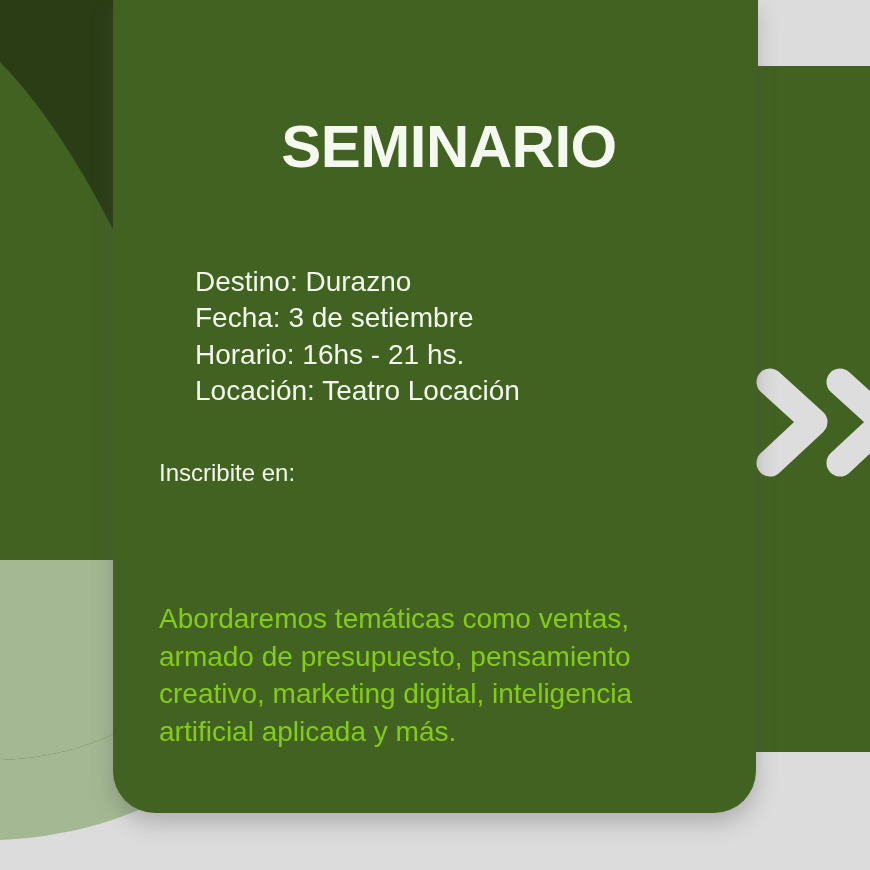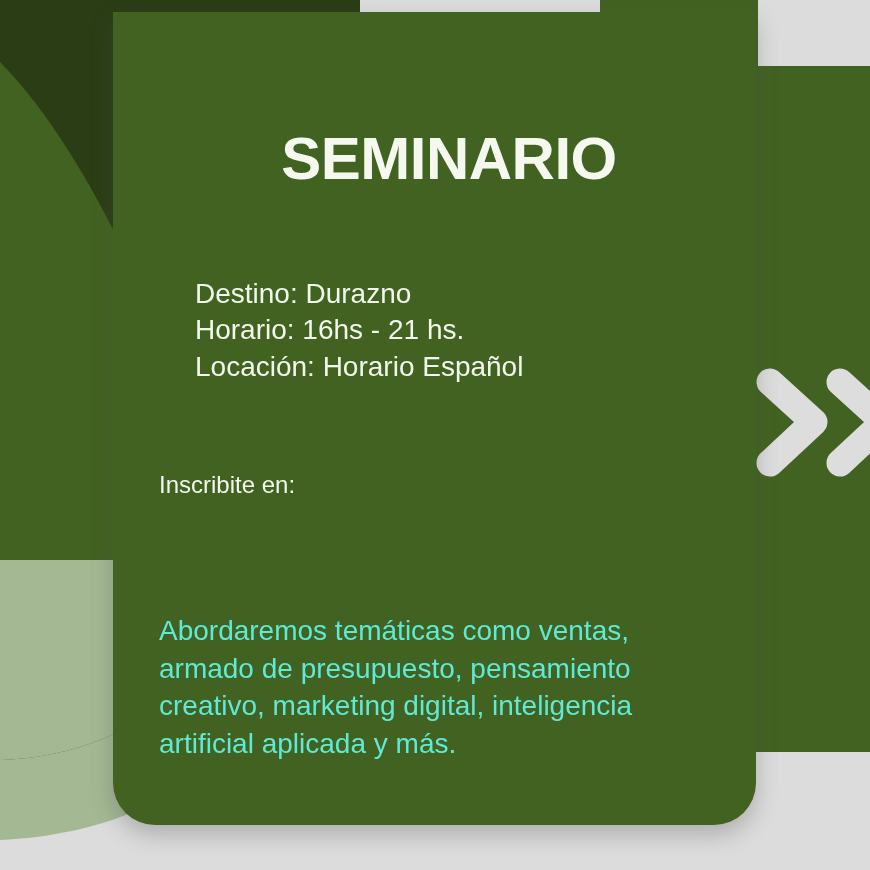--- a/index.html
+++ b/index.html
@@ -62,21 +62,21 @@
     left: 752px;
     top: 360px;
     width: 130px;
     height: 125px;
   }
 
   
   .card {
     position: absolute;
     left: 113px;
-    top: 12px;
+    top: 0;
     width: 643px;
     height: 813px;
     background: #426221;
     border-bottom-left-radius: 42px;
     border-bottom-right-radius: 42px;
     box-shadow: 0 10px 22px rgba(80, 80, 80, 0.32);
   }
 
   .card-inner {
     position: absolute;
@@ -134,21 +134,21 @@
     text-decoration-thickness: 2px;
     white-space: nowrap;
   }
 
   
   .body-copy {
     position: absolute;
     left: 0;
     top: 572px;
     width: 545px;
-    color: #5eead4;
+    color: #84cc16;
     font-size: 28px;
     line-height: 1.34;
     font-weight: 400;
   }
 </style>
 </head>
 <body>
 
 <div id="poster">
 
@@ -176,22 +176,23 @@
 
   <div class="card">
     <div class="card-inner">
 
       <h1 class="title">
         <span class="title-line">SEMINARIO</span>
       </h1>
 
       <div class="details">
         <span class="detail-row">Destino: Durazno</span>
+        <span class="detail-row">Fecha: 3 de setiembre</span>
         <span class="detail-row">Horario: 16hs - 21 hs.</span>
-        <span class="detail-row">Locación: Horario Español</span>
+        <span class="detail-row">Locación: Teatro Locación</span>
       </div>
 
       <div class="signup">
         <span class="signup-label">Inscribite en:</span>
       </div>
 
       <p class="body-copy">Abordaremos temáticas como ventas, armado de presupuesto, pensamiento creativo, marketing digital, inteligencia artificial aplicada y más.</p>
 
     </div>
   </div>

